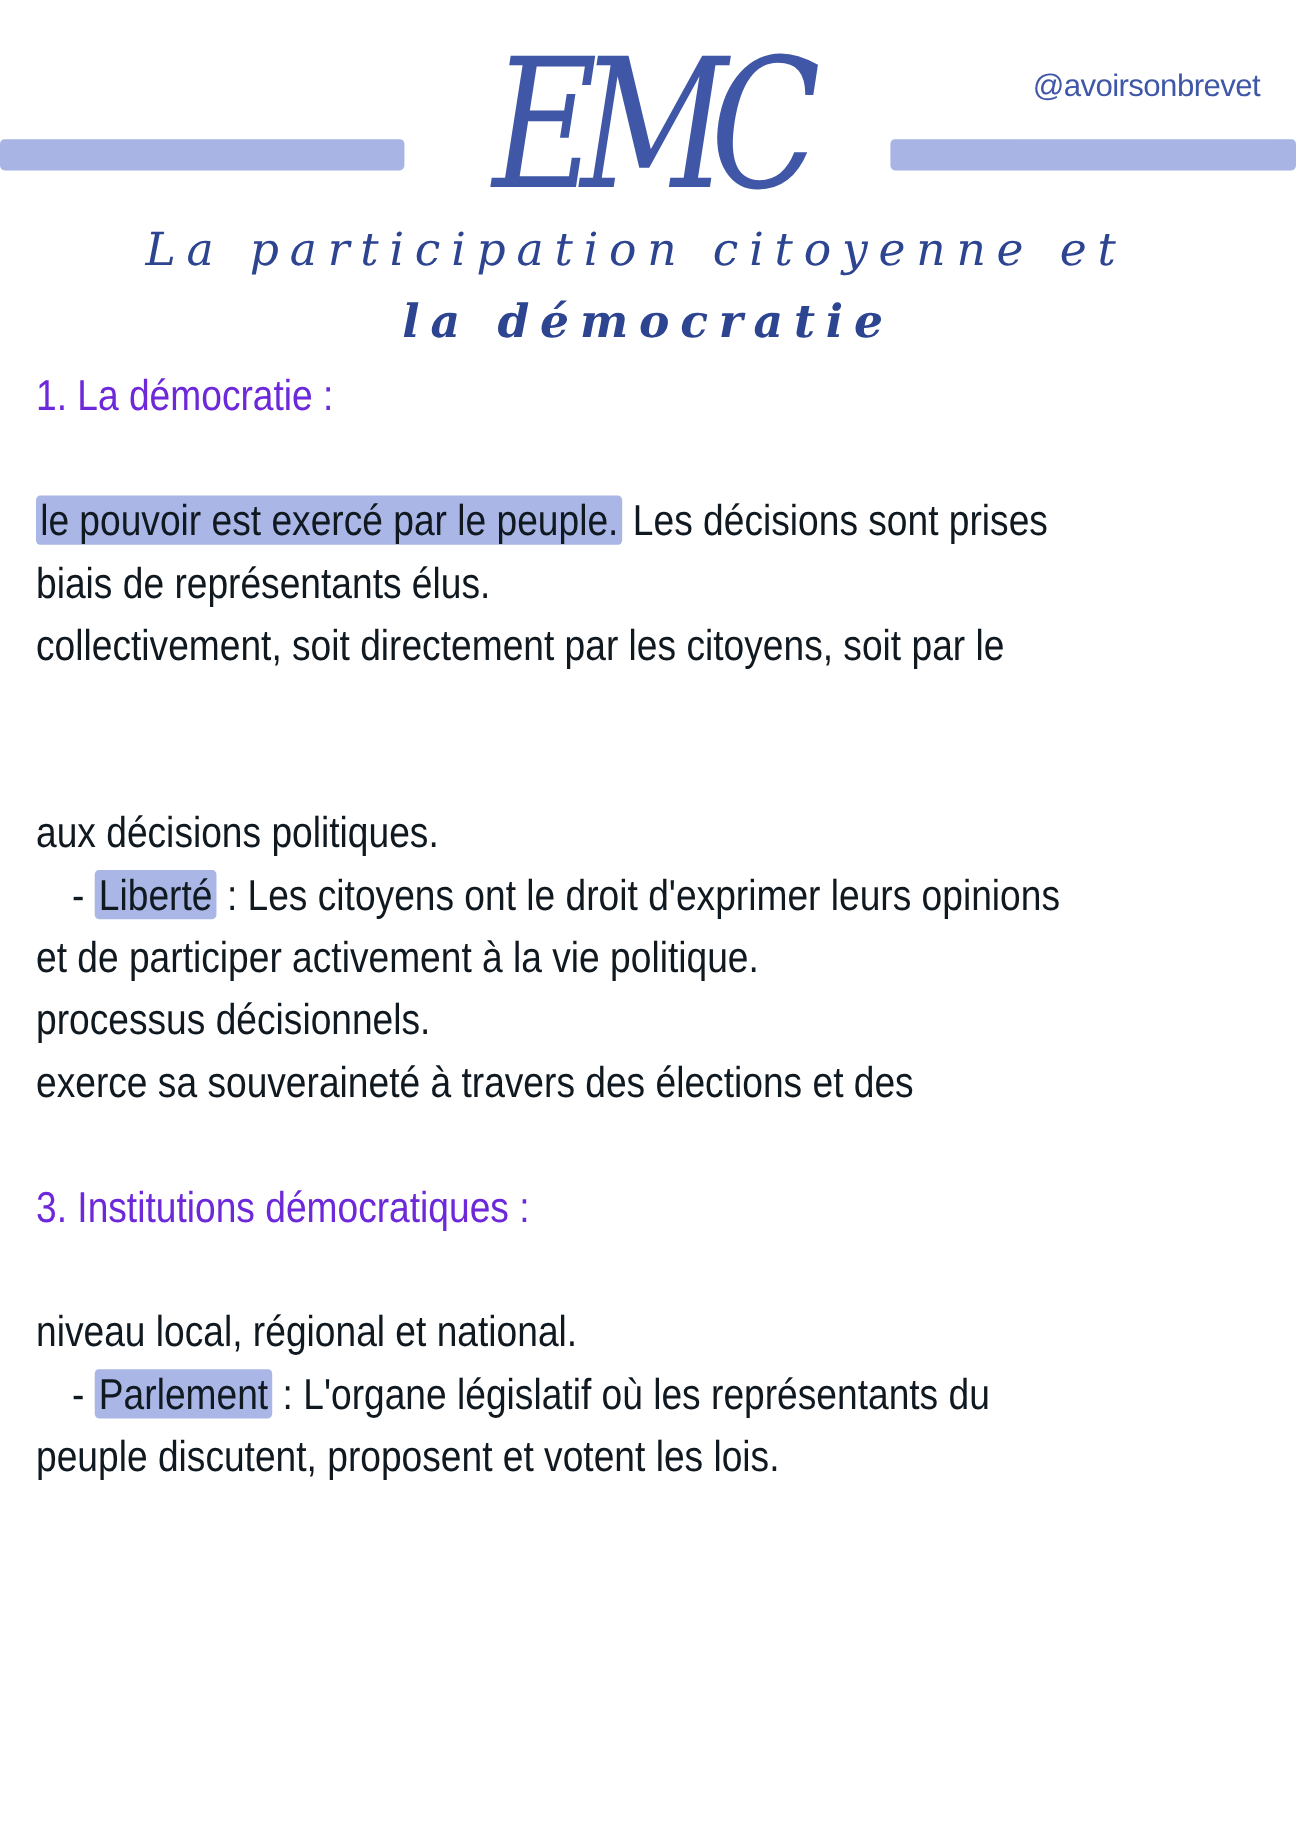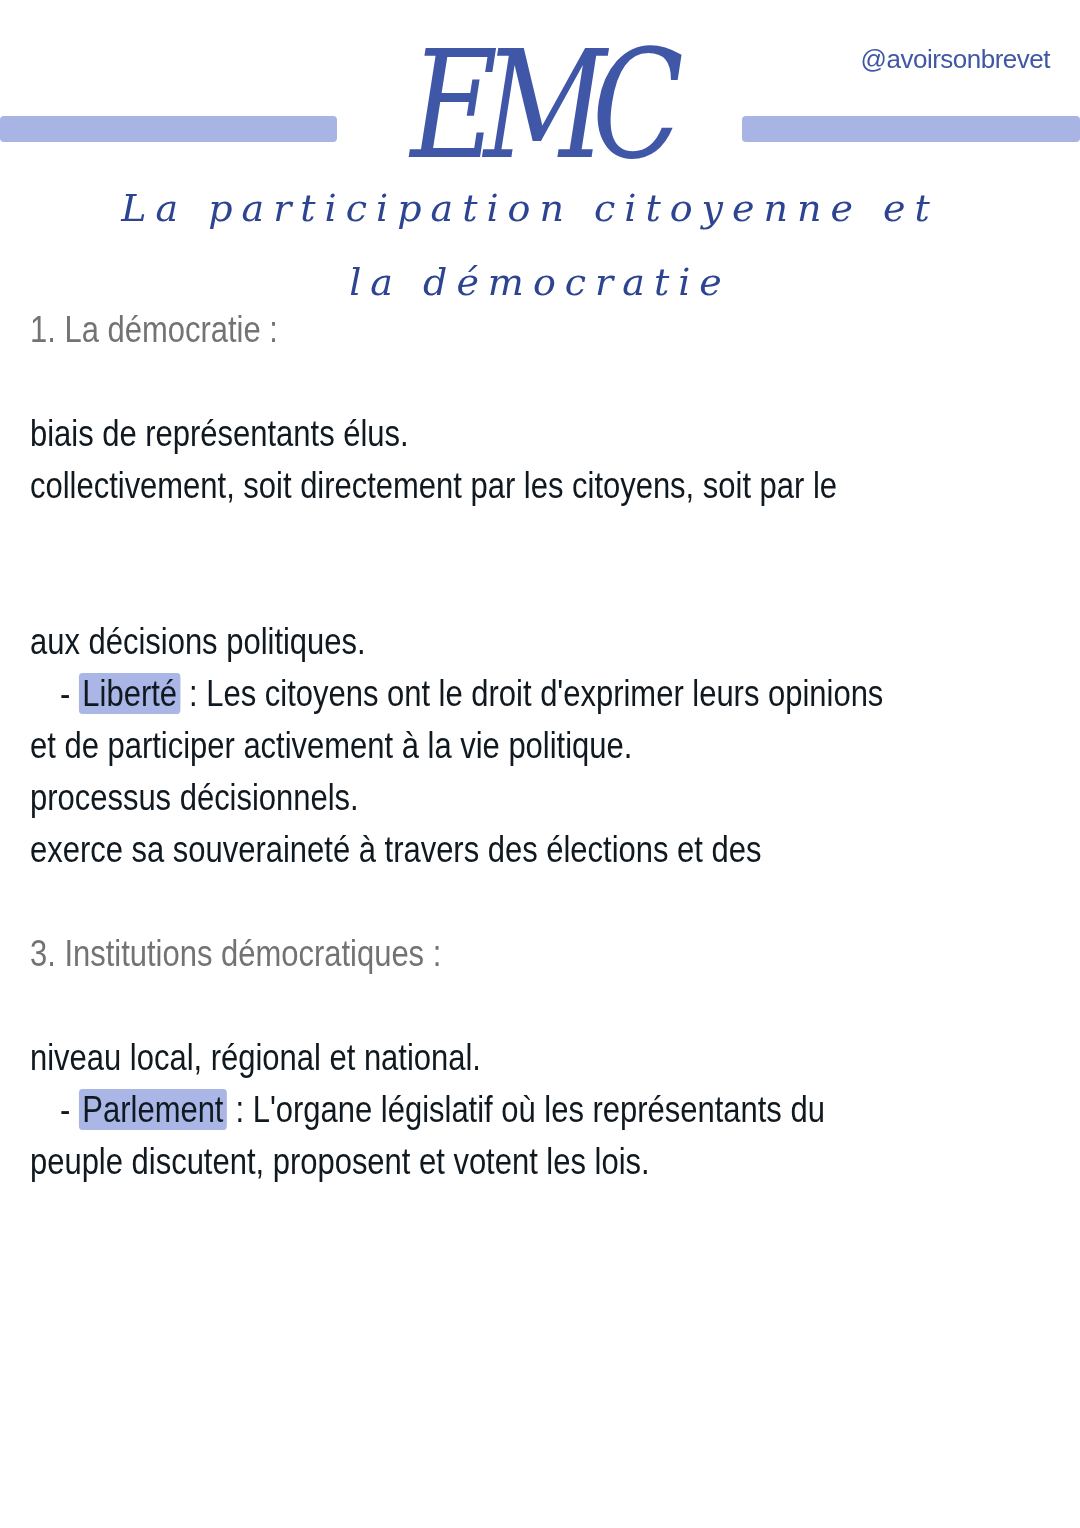--- a/index.html
+++ b/index.html
@@ -9,55 +9,56 @@
   }
   .bar { position: absolute; top: 116px; height: 26px; background: #a8b4e4; border-radius: 4px; }
   .bar.left { left: 0; width: 337px; }
   .bar.right { left: 742px; width: 338px; }
   .title-emc {
     position: absolute; top: 20px; left: 0; width: 1080px; text-align: center;
     font-family: "DejaVu Serif", serif; font-style: italic; font-size: 150px; line-height: 170px;
     color: #3f57a6; letter-spacing: -18px; transform: scaleX(0.8);
   }
   .handle {
-    position: absolute; top: 44px; right: 30px; color: #3f57a6; font-size: 26px;
+    position: absolute; top: 56px; right: 30px; color: #3f57a6; font-size: 26px;
     font-family: "Liberation Sans", sans-serif; letter-spacing: -0.5px;
   }
   .subtitle {
     position: absolute; left: 0; width: 1080px; text-align: center;
     font-family: "DejaVu Serif", serif; font-style: italic; color: #2d4591;
     font-size: 38px; letter-spacing: 9px; font-weight: normal;
   }
   .subtitle.l1 { top: 186px; left: -10px; }
-  .subtitle.l2 { top: 260px; }
+  .subtitle.l2 { top: 245px; font-weight: bold; }
   .content {
     position: absolute; left: 30px; top: 304px; width: 1030px;
     font-size: 36px; line-height: 52px; color: #101820;
     transform-origin: left top;
   }
   .narrow { display: inline-block; transform: scaleX(0.86); transform-origin: left center; white-space: nowrap; }
-  .h { color: #737373; }
+  .h { color: #6d28d9; }
   .gap { height: 52px; }
   .hl { background: #a9b6e6; border-radius: 4px; padding: 0 4px; }
   .indent { padding-left: 30px; }
   p { margin: 0; white-space: nowrap; }
 </style>
 </head>
 <body>
 
 <div class="bar left"></div>
 <div class="bar right"></div>
 <div class="title-emc">EMC</div>
 <div class="handle">@avoirsonbrevet</div>
 <div class="subtitle l1">La participation citoyenne et</div>
 <div class="subtitle l2">la démocratie</div>
 
 <div class="content">
   <p class="h"><span class="narrow">1. La démocratie :</span></p>
   <div class="gap"></div>
+  <p><span class="narrow"><span class="hl">le pouvoir est exercé par le peuple.</span><span> Les décisions sont prises</span></span></p>
   <p><span class="narrow">biais de représentants élus.</span></p>
   <p><span class="narrow">collectivement, soit directement par les citoyens, soit par le</span></p>
   <div class="gap"></div>
   <div class="gap"></div>
   <p><span class="narrow">aux décisions politiques.</span></p>
   <p class="indent"><span class="narrow"><span>- </span><span class="hl">Liberté</span><span> : Les citoyens ont le droit d'exprimer leurs opinions</span></span></p>
   <p><span class="narrow">et de participer activement à la vie politique.</span></p>
   <p><span class="narrow">processus décisionnels.</span></p>
   <p><span class="narrow">exerce sa souveraineté à travers des élections et des</span></p>
   <div class="gap"></div>

